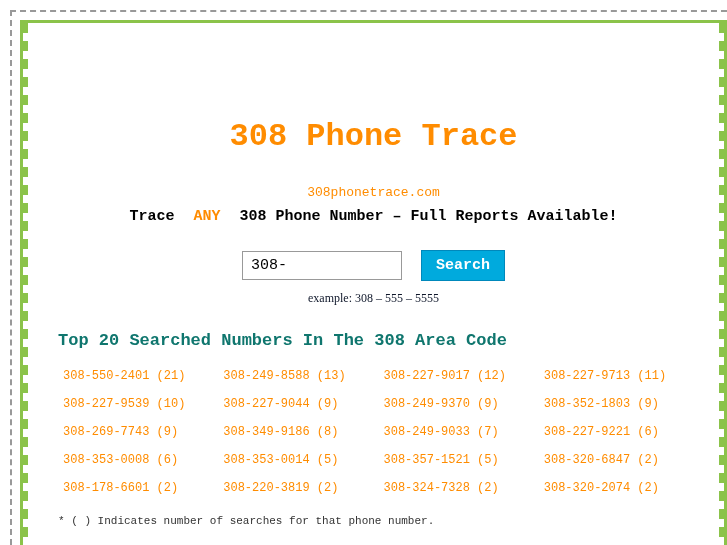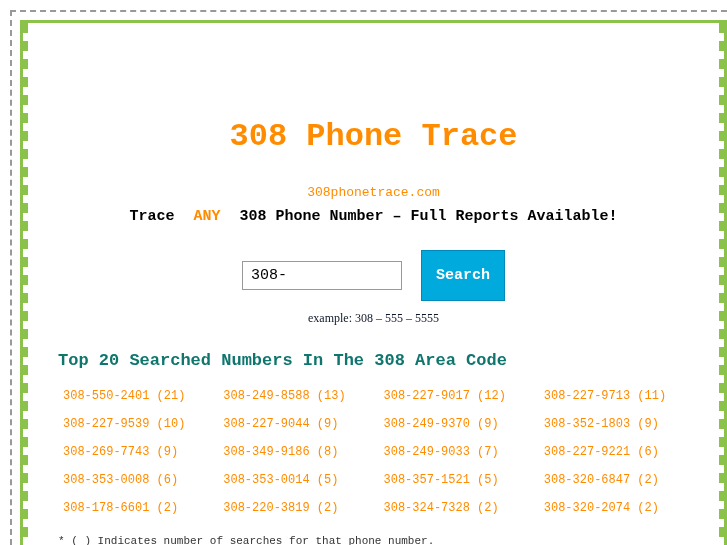--- a/index.html
+++ b/index.html
@@ -114,21 +114,21 @@
       font-size: 15px;
       font-family: 'Courier New', Courier, monospace;
       width: 160px;
       outline: none;
     }
 
     .search-button {
       background: #00aadd;
       color: #fff;
       border: 1px solid #0088bb;
-      padding: 16px 14px;
+      padding: 6px 14px;
       font-size: 15px;
       font-family: 'Courier New', Courier, monospace;
       cursor: pointer;
       font-weight: bold;
     }
 
     .search-example {
       font-size: 12px;
       color: #0f172a;
       font-family: Liberation Serif, serif;

